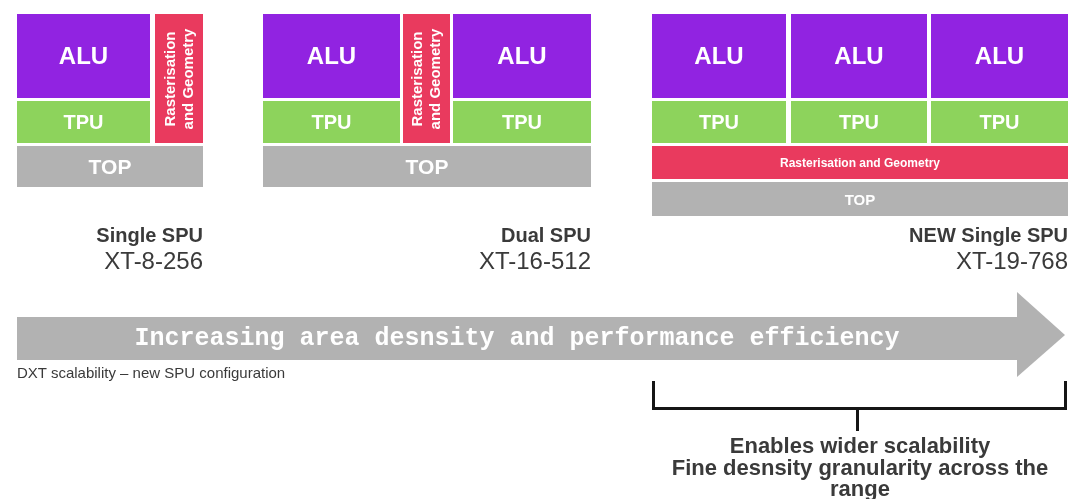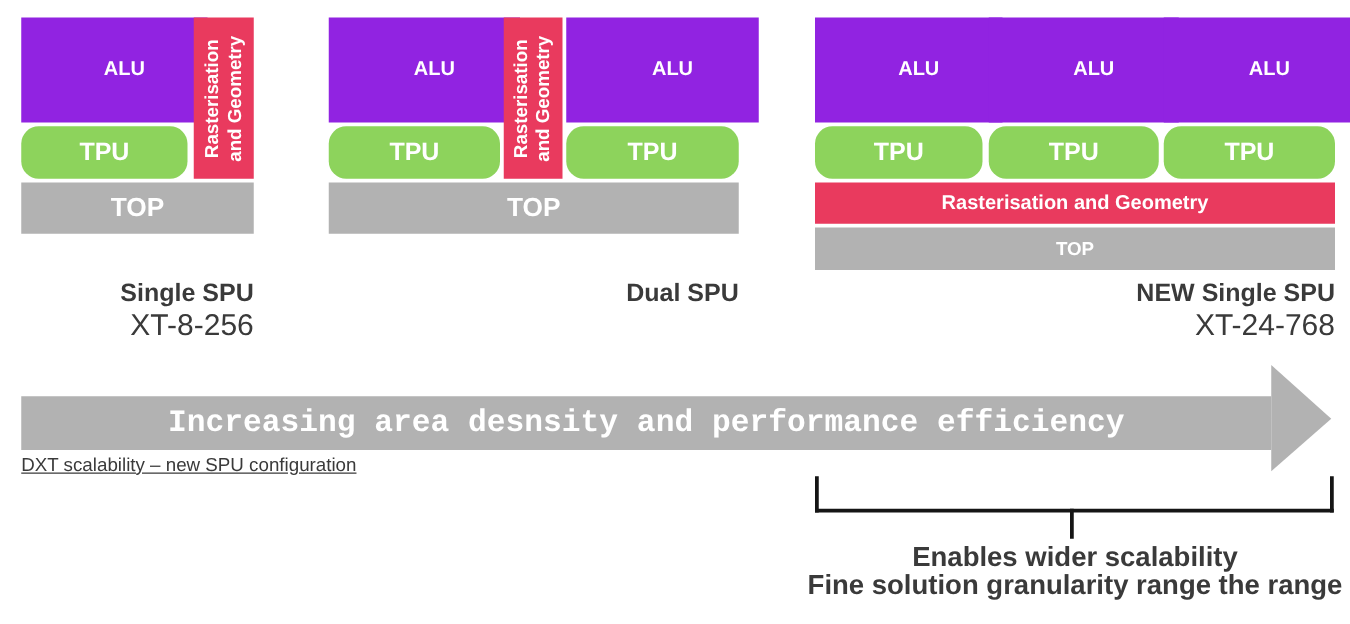--- a/index.html
+++ b/index.html
@@ -8,26 +8,26 @@
     width:1080px; height:499px;
     background:#ffffff;
     font-family:"Liberation Sans", sans-serif;
     overflow:hidden;
   }
   .blk {
     position:absolute;
     display:flex; align-items:center; justify-content:center;
     color:#ffffff; font-weight:700; text-align:center;
   }
-  .alu    { background:var(--alu);    font-size:16px;padding-left:16px; }
-  .tpu    { background:var(--tpu);    font-size:20px;border-radius:14px; }
+  .alu    { background:var(--alu);    font-size:24px; }
+  .tpu    { background:var(--tpu);    font-size:20px; }
   .topbar { background:var(--topbar); font-size:21px; }
   .topbar-sm { background:var(--topbar); font-size:15px; }
   .raster-v { background:var(--raster); }
-  .raster-h { background:var(--raster); font-size:16px; }
+  .raster-h { background:var(--raster); font-size:12px; }
   .vtext {
     transform:rotate(-90deg);
     font-size:15px; font-weight:700; line-height:18px;
     white-space:nowrap; text-align:center; color:#ffffff;
   }
   .vtext span { display:block; }
   .cfg-label { position:absolute; text-align:right; color:var(--label_text); }
   .cfg-name  { font-size:20px; font-weight:700; line-height:26px; }
   .cfg-model { font-size:24px; font-weight:400; line-height:26px; }
   .arrow-body {
@@ -37,21 +37,21 @@
   }
   .arrow-label { color:#ffffff; font-weight:700; font-size:25px; white-space:nowrap; }
   .arrow-head {
     position:absolute; left:1017px; top:292px; width:0; height:0;
     border-top:43px solid transparent;
     border-bottom:42px solid transparent;
     border-left:48px solid var(--arrow);
   }
   .footnote {
     position:absolute; left:17px; top:364px;
-    font-size:15px; color:var(--label_text);text-decoration:underline;
+    font-size:15px; color:var(--label_text);
   }
   .bline { position:absolute; background:var(--bracket); }
   .callout {
     position:absolute; left:640px; top:435px; width:440px;
     text-align:center; color:var(--label_text);
     font-size:22px; font-weight:700; line-height:21.5px;
   }
 </style>
 </head>
 <body>
@@ -81,50 +81,51 @@
         <span>Rasterisation</span>
         <span>and Geometry</span>
       </div>
     </div>
     <div class="blk alu" style="left:453px;top:14px;width:138px;height:84px">ALU</div>
     <div class="blk tpu" style="left:263px;top:101px;width:137px;height:42px">TPU</div>
     <div class="blk tpu" style="left:453px;top:101px;width:138px;height:42px">TPU</div>
     <div class="blk topbar" style="left:263px;top:146px;width:328px;height:41px">TOP</div>
     <div class="cfg-label" style="left:263px;top:222px;width:328px">
       <div class="cfg-name">Dual SPU</div>
+      <div class="cfg-model">XT-16-512</div>
     </div>
   </div>
 
   <div>
     <div class="blk alu" style="left:652px;top:14px;width:134px;height:84px">ALU</div>
     <div class="blk alu" style="left:791px;top:14px;width:136px;height:84px">ALU</div>
     <div class="blk alu" style="left:931px;top:14px;width:137px;height:84px">ALU</div>
     <div class="blk tpu" style="left:652px;top:101px;width:134px;height:42px">TPU</div>
     <div class="blk tpu" style="left:791px;top:101px;width:136px;height:42px">TPU</div>
     <div class="blk tpu" style="left:931px;top:101px;width:137px;height:42px">TPU</div>
     <div class="blk raster-h" style="left:652px;top:146px;width:416px;height:33px">Rasterisation and Geometry</div>
     <div class="blk topbar-sm" style="left:652px;top:182px;width:416px;height:34px">TOP</div>
     <div class="cfg-label" style="left:652px;top:222px;width:416px">
       <div class="cfg-name">NEW Single SPU</div>
-      <div class="cfg-model">XT-24-768</div>
+      <div class="cfg-model">XT-19-768</div>
     </div>
   </div>
 
   <div class="arrow-body">
     <span class="arrow-label">Increasing area desnsity and performance efficiency</span>
   </div>
   <div class="arrow-head"></div>
 
   <div class="footnote">DXT scalability – new SPU configuration</div>
 
   <div>
     <div class="bline" style="left:652px;top:381px;width:3px;height:29px"></div>
     <div class="bline" style="left:652px;top:407px;width:415px;height:3px"></div>
     <div class="bline" style="left:1064px;top:381px;width:3px;height:29px"></div>
     <div class="bline" style="left:856px;top:407px;width:3px;height:24px"></div>
   </div>
 
   <div class="callout">
     <div>Enables wider scalability</div>
-    <div>Fine solution granularity range the range</div>
+    <div>Fine desnsity granularity across the range</div>
   </div>
 
 </div>
 
 </body></html>

